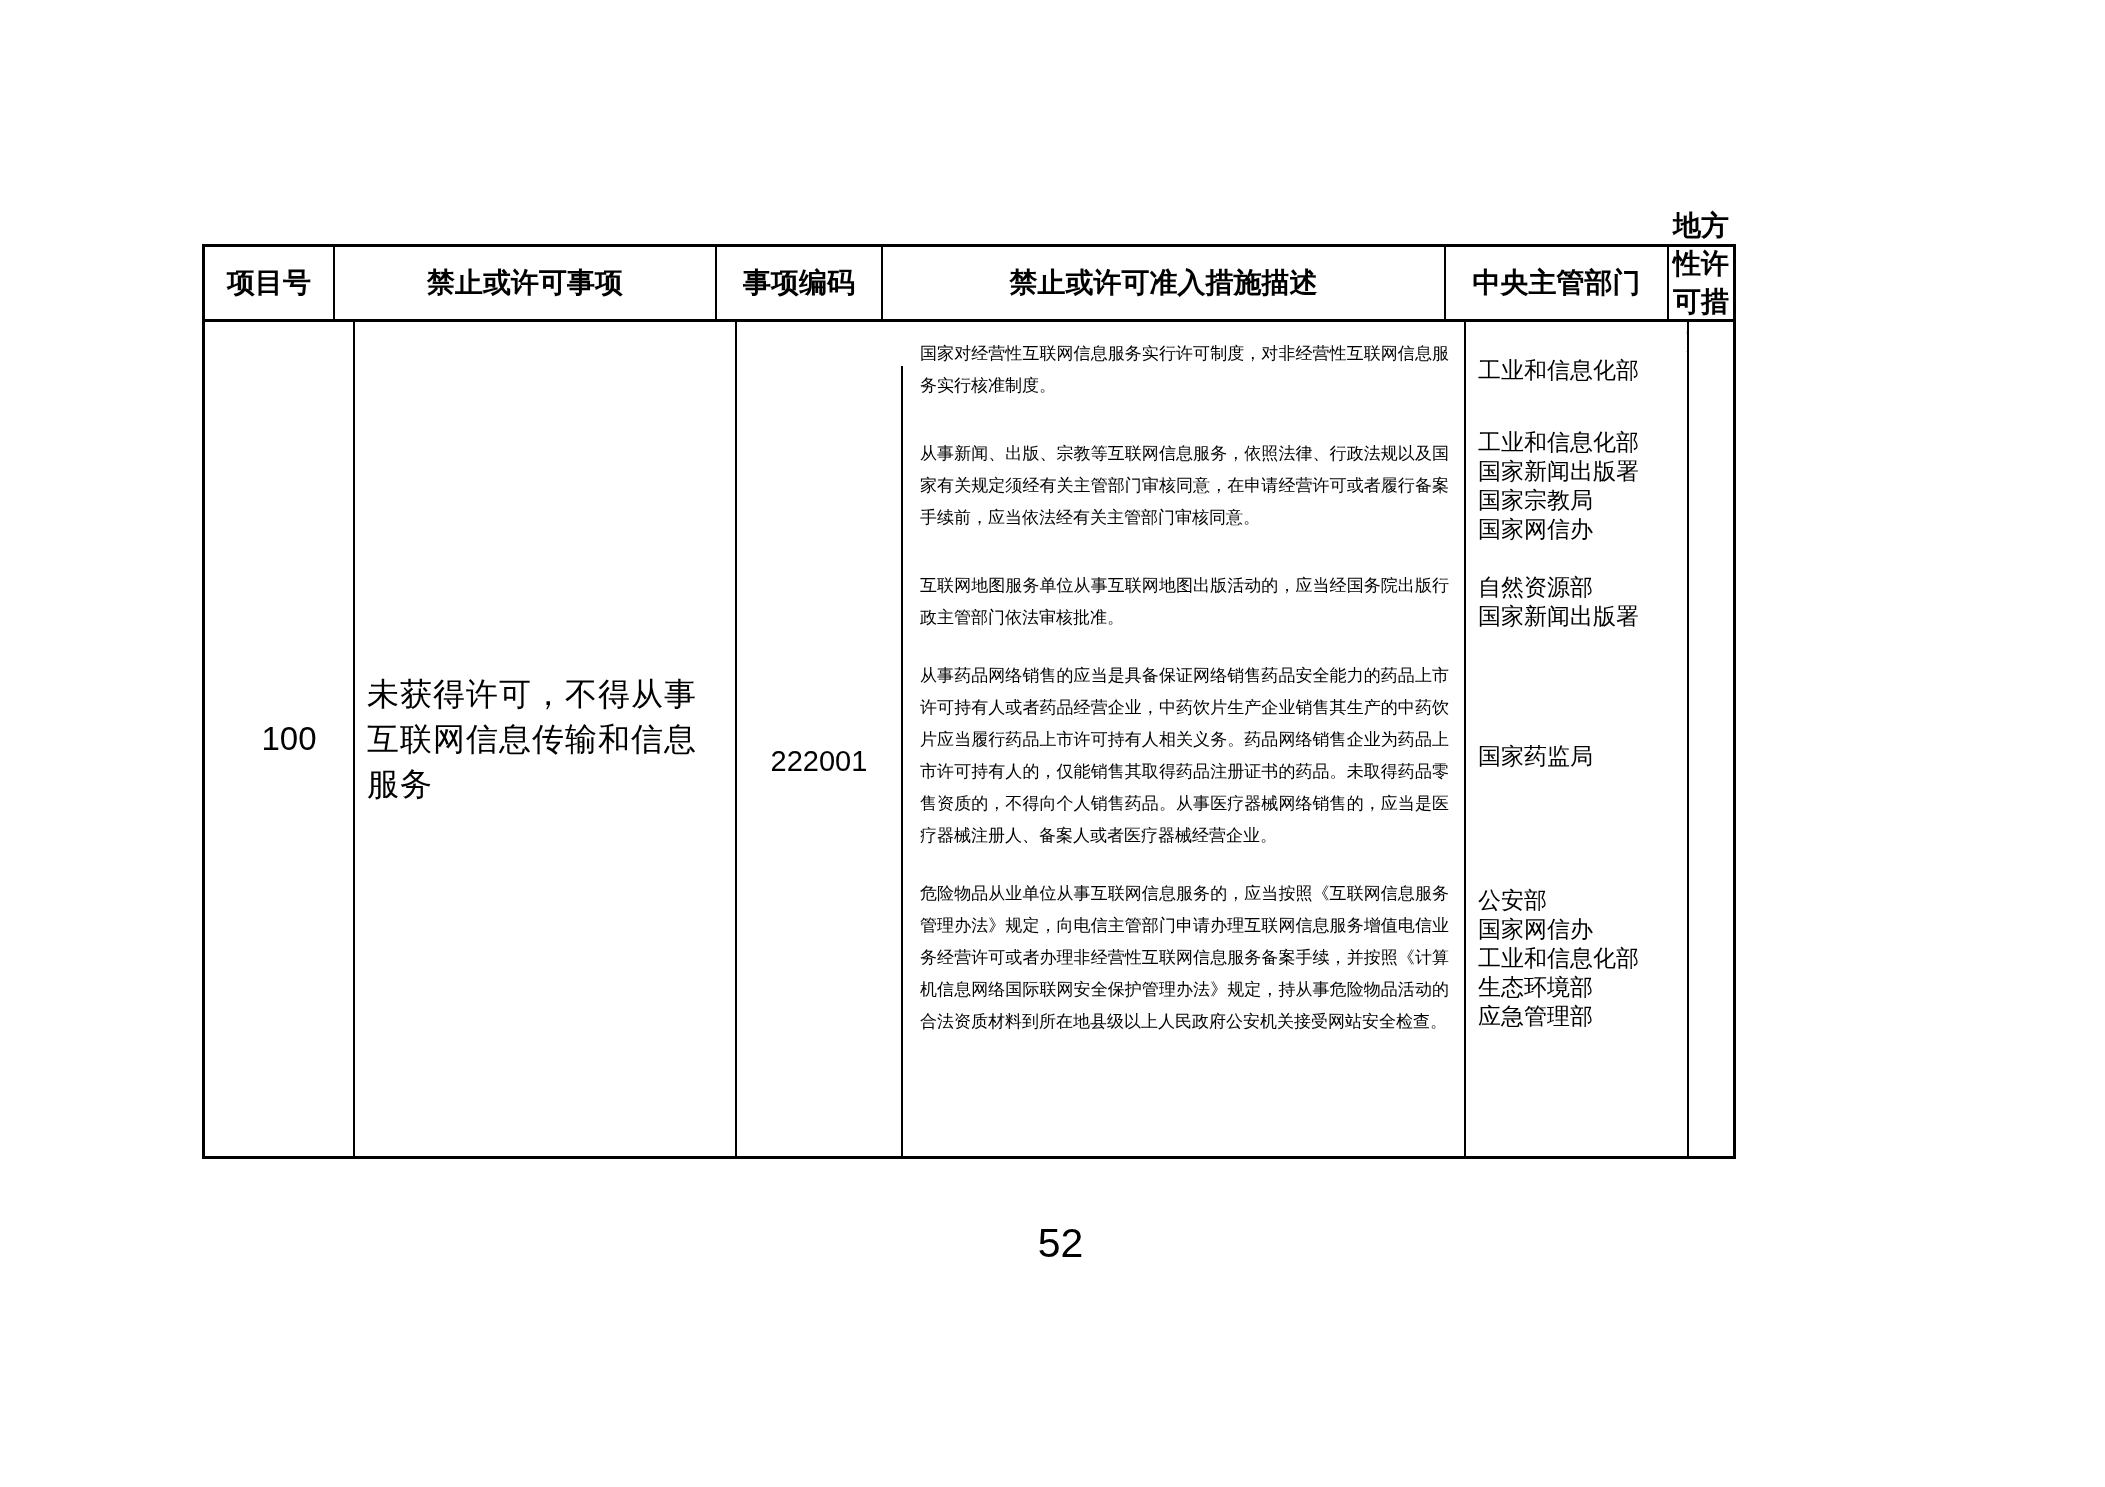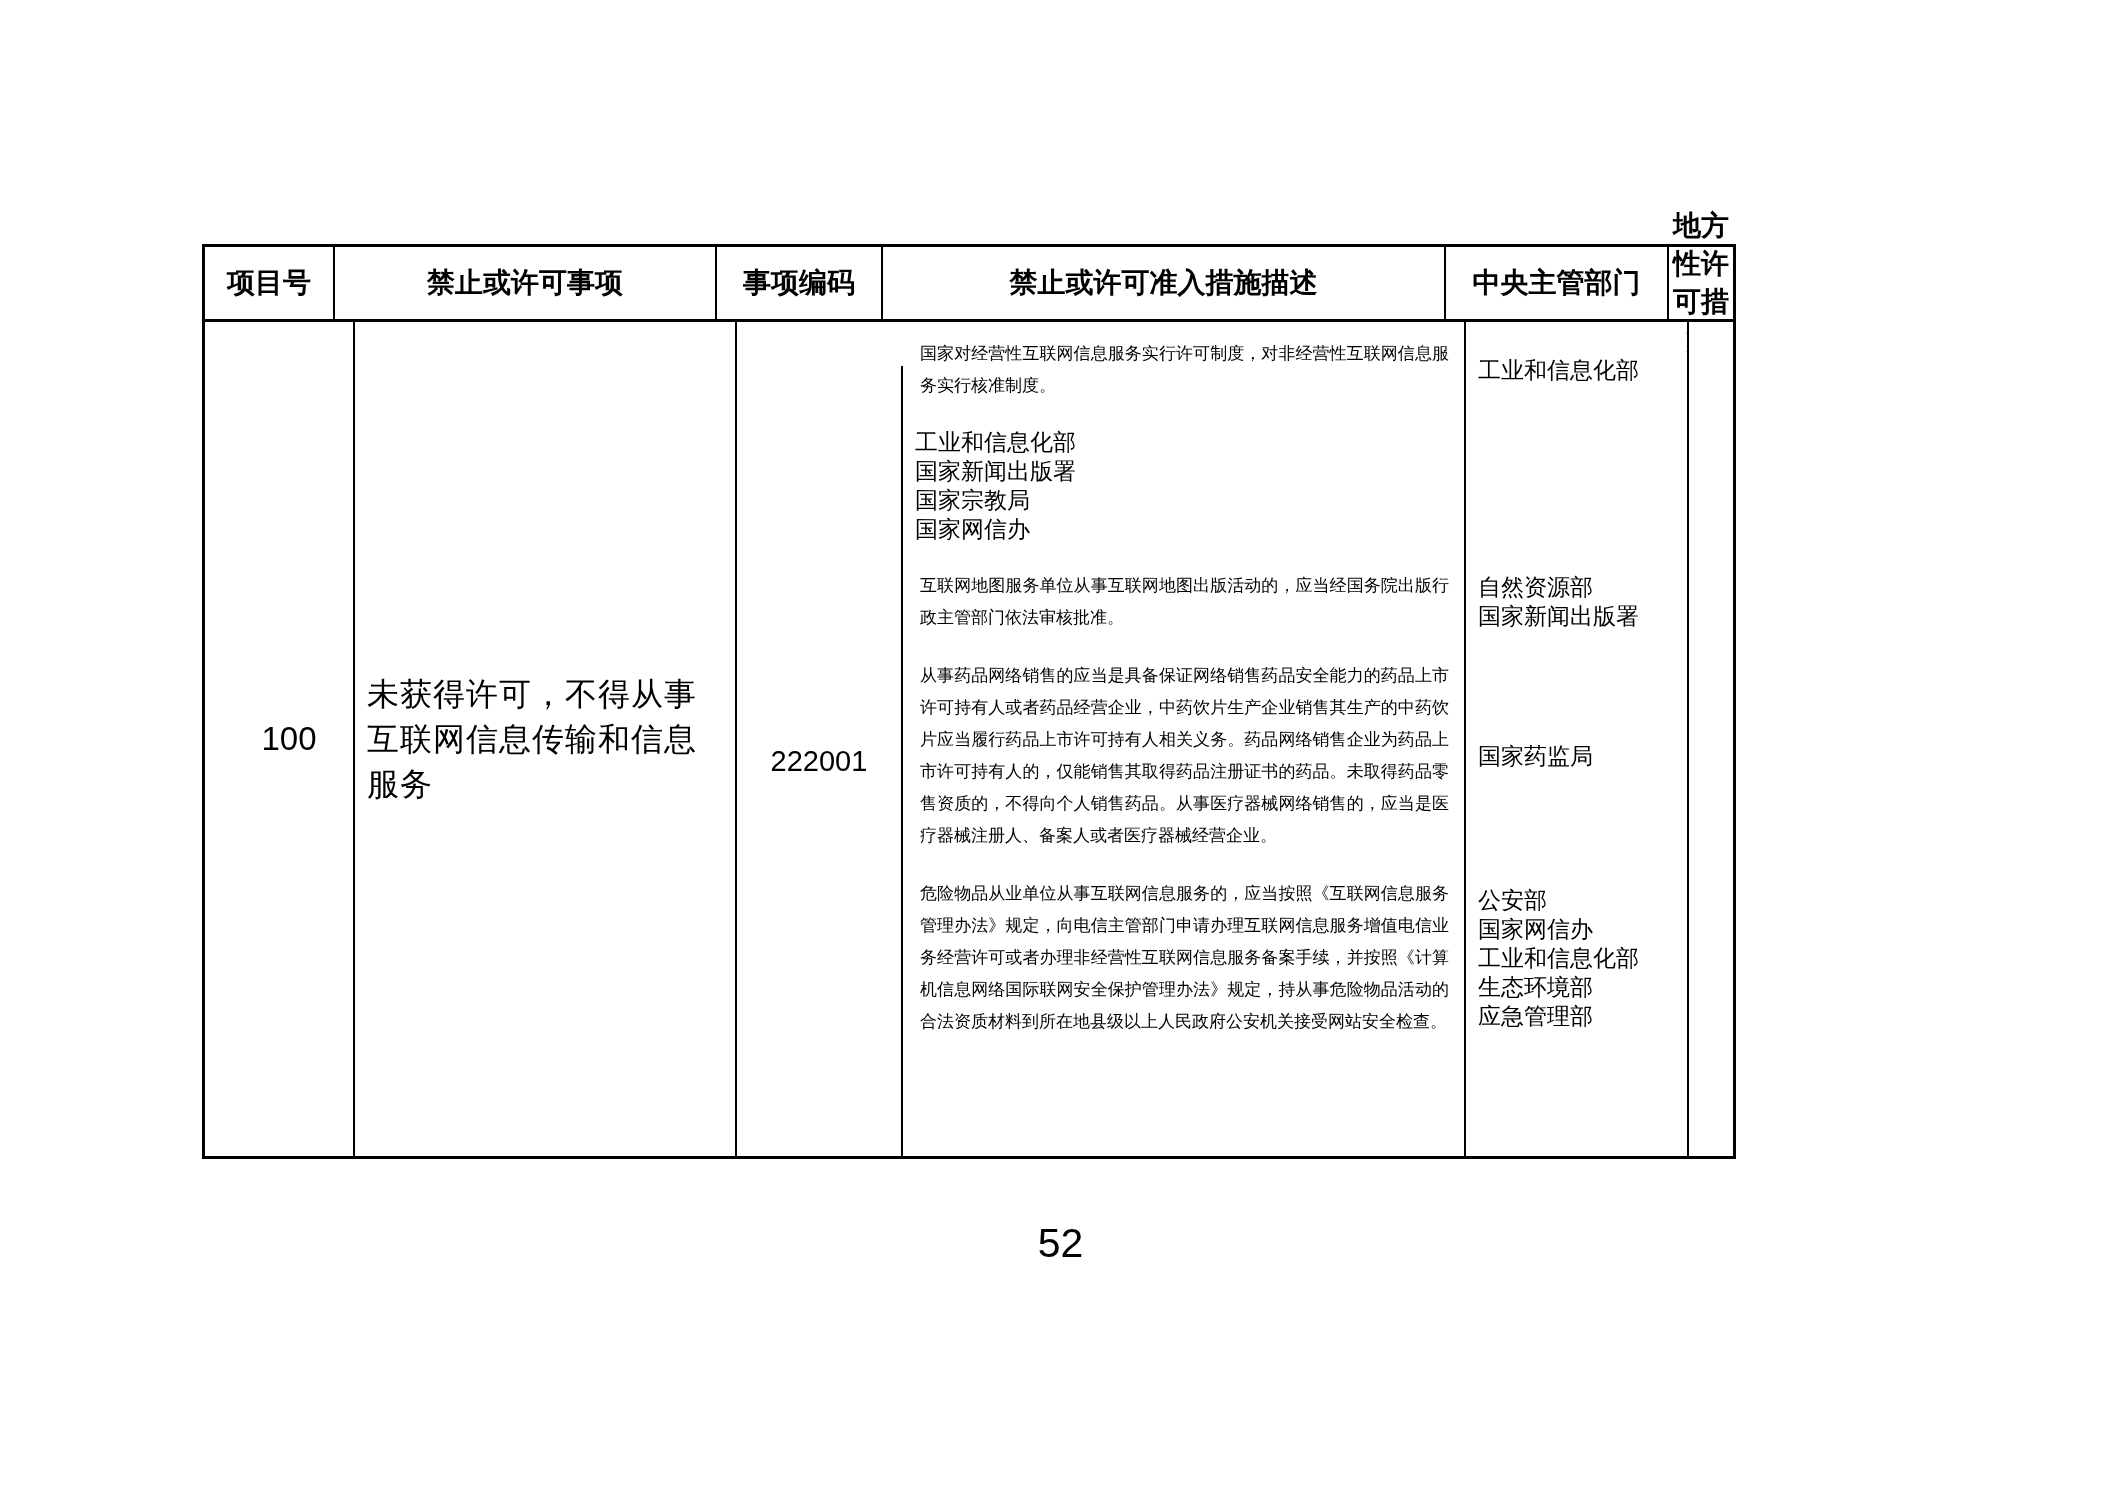--- a/index.html
+++ b/index.html
@@ -164,20 +164,21 @@
         <div class="v-divider"></div>
         <div id="groups">
   <div class="group">
     <div class="g-desc">国家对经营性互联网信息服务实行许可制度，对非经营性互联网信息服务实行核准制度。</div>
     <div class="g-dept">
                 <div class="dept-line">工业和信息化部</div>
               </div>
   </div>
 
   <div class="group">
+    <div class="g-desc">从事新闻、出版、宗教等互联网信息服务，依照法律、行政法规以及国家有关规定须经有关主管部门审核同意，在申请经营许可或者履行备案手续前，应当依法经有关主管部门审核同意。</div>
     <div class="g-dept">
                 <div class="dept-line">工业和信息化部</div>
                 <div class="dept-line">国家新闻出版署</div>
                 <div class="dept-line">国家宗教局</div>
                 <div class="dept-line">国家网信办</div>
               </div>
   </div>
 
   <div class="group">
     <div class="g-desc">互联网地图服务单位从事互联网地图出版活动的，应当经国务院出版行政主管部门依法审核批准。</div>

